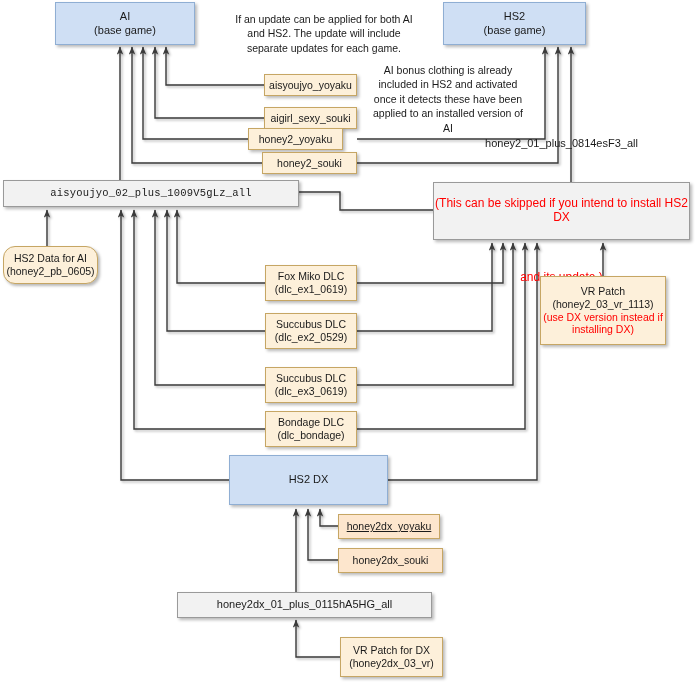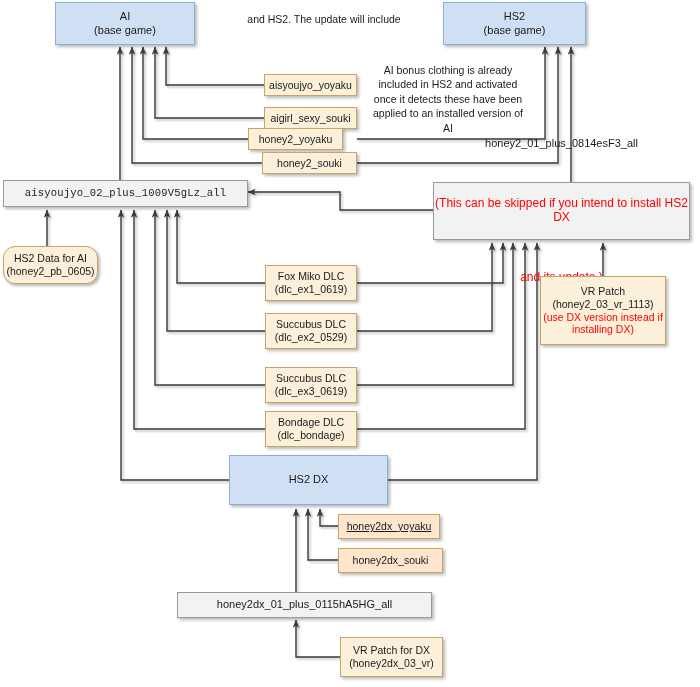--- a/index.html
+++ b/index.html
@@ -91,21 +91,23 @@
   <span class="l1">AI</span>
   <span class="l1">(base game)</span>
 </div>
 
 <div class="node blue" style="left:443px;top:2px;width:143px;height:43px;">
   <span class="l1">HS2</span>
   <span class="l1">(base  game)</span>
 </div>
 
 <div class="note" style="left:218px;top:12px;width:212px;">
+  <div>If an update can be applied for both AI</div>
   <div>and HS2. The update will include</div>
+  <div>separate updates for each game.</div>
 </div>
 
 <div class="note" style="left:368px;top:63px;width:160px;">
   <div>AI bonus clothing is already</div>
   <div>included in HS2 and activated</div>
   <div>once it detects these have been</div>
   <div>applied to an installed version of</div>
   <div>AI</div>
 </div>
 
@@ -118,21 +120,21 @@
 </div>
 
 <div class="node orange" style="left:248px;top:128px;width:95px;height:22px;">
   <span>honey2_yoyaku</span>
 </div>
 
 <div class="node orange" style="left:262px;top:152px;width:95px;height:22px;">
   <span>honey2_souki</span>
 </div>
 
-<div class="node gray" style="left:3px;top:180px;width:245px;height:27px;">
+<div class="node gray" style="left:3px;top:180px;width:296px;height:27px;">
   <span class="mono">aisyoujyo_02_plus_1009V5gLz_all</span>
 </div>
 
 <div class="node gray" style="left:433px;top:182px;width:257px;height:58px;gap:45px;">
   <span class="l1">honey2_01_plus_0814esF3_all</span>
   <span class="red l2">(This can be skipped if you intend to install HS2 DX</span>
   <span class="red l2">and its update.)</span>
 </div>
 
 <div class="node orange" style="left:3px;top:246px;width:95px;height:38px;border-radius:12px;">

